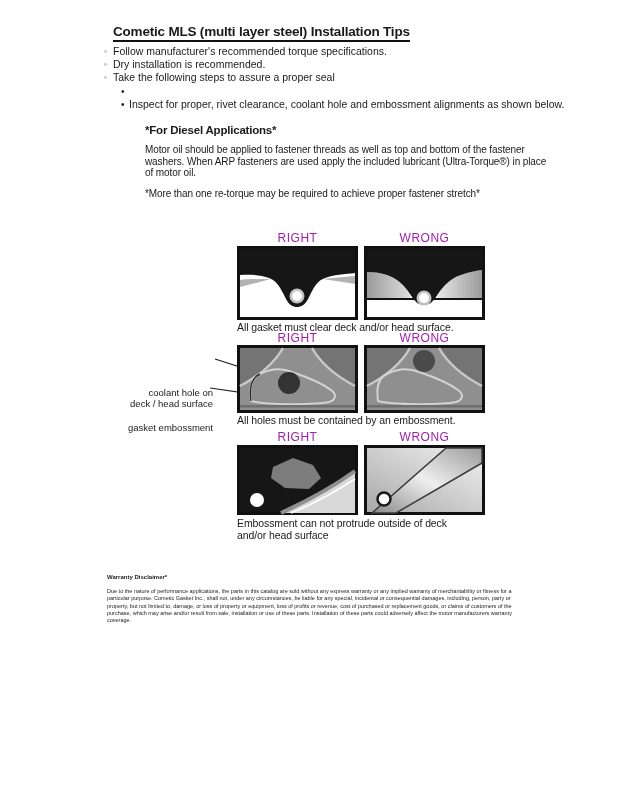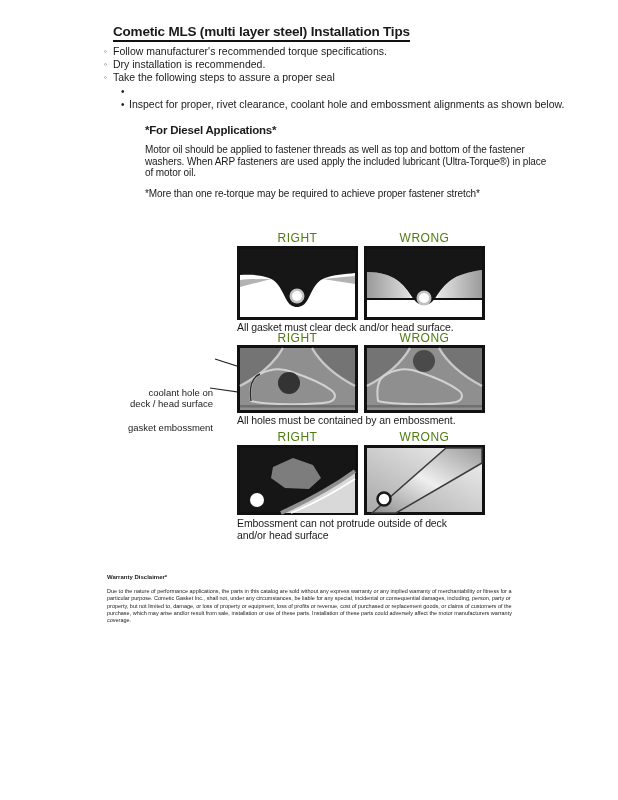--- a/index.html
+++ b/index.html
@@ -15,21 +15,21 @@
   .tips{position:absolute;left:104px;top:45px;width:480px;font-size:10.5px;line-height:13.2px;}
   .tip{display:flex;white-space:nowrap;}
   .tip .b1{width:9px;font-size:8px;line-height:13.2px;color:#333;}
   .tip.sub{margin-left:17px;}
   .tip .b2{width:8px;font-size:10px;line-height:13px;}
   
   .diesel{position:absolute;left:113px;top:125px;width:410px;font-size:10px;line-height:11.4px;letter-spacing:-0.1px;margin-left:32px;}
   .diesel h2{font-size:11.5px;font-weight:bold;margin:0 0 8px 0;letter-spacing:-0.2px;}
   .diesel p{margin:0 0 9px 0;}
   
-  .dg-label{position:absolute;width:121px;text-align:center;font-size:12px;letter-spacing:0.5px;color:#4d7c0f;}
+  .dg-label{position:absolute;width:121px;text-align:center;font-size:12px;letter-spacing:0.5px;color:#a21caf;}
   .dg-box{position:absolute;width:121px;}
   .dg-box svg{display:block;}
   .dg-caption{position:absolute;font-size:10.5px;line-height:11.5px;letter-spacing:-0.1px;}
   .side-labels{position:absolute;left:118px;top:346px;width:95px;text-align:right;font-size:9.5px;line-height:11px;margin-top:41px;}
   .leaders{position:absolute;left:112px;top:342px;}
   .pre{white-space:pre-line;}
   
   .legal{position:absolute;left:107px;top:574px;width:405px;font-size:5.5px;line-height:7.2px;color:#222;}
   .legal h3{font-size:6px;margin:0 0 7px 0;font-weight:bold;}
   .legal p{margin:0 0 7px 0;white-space:pre-line;}

